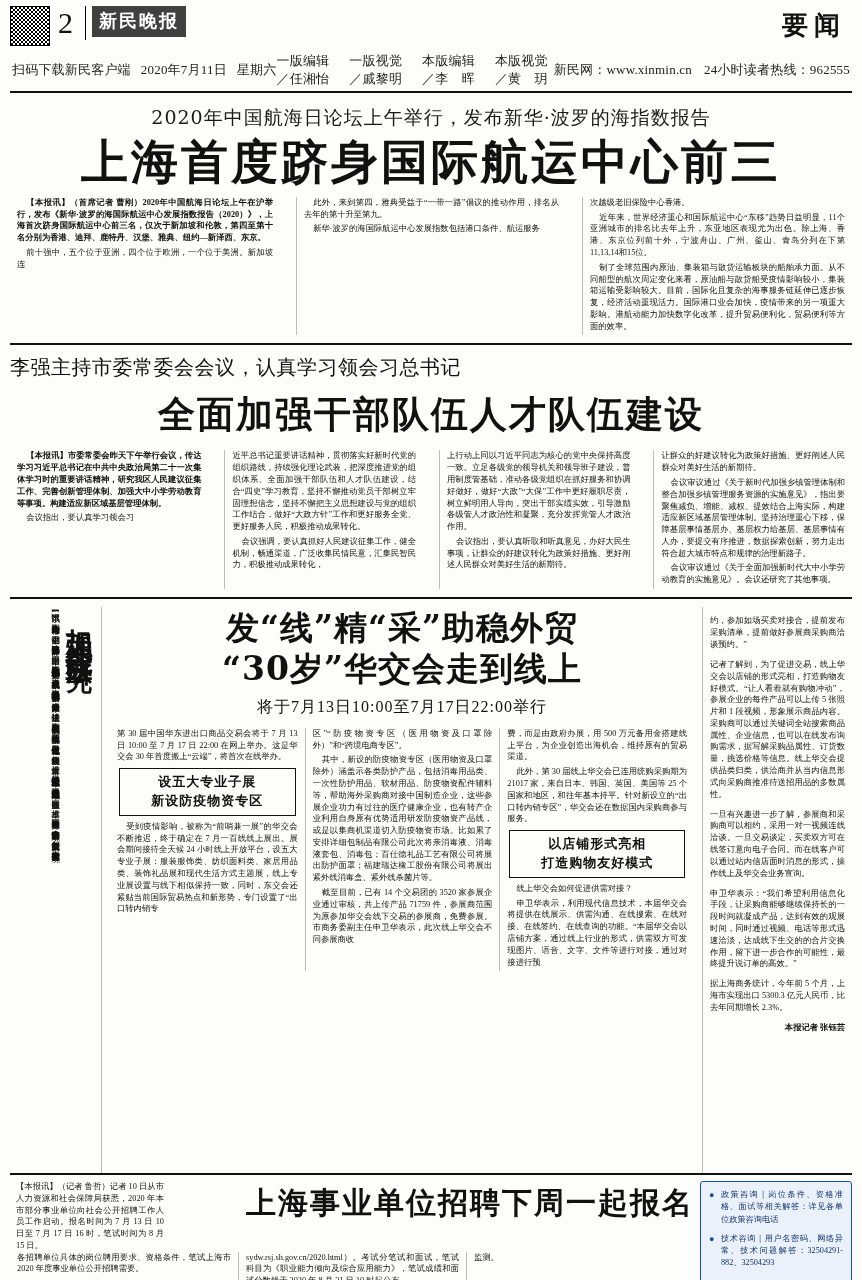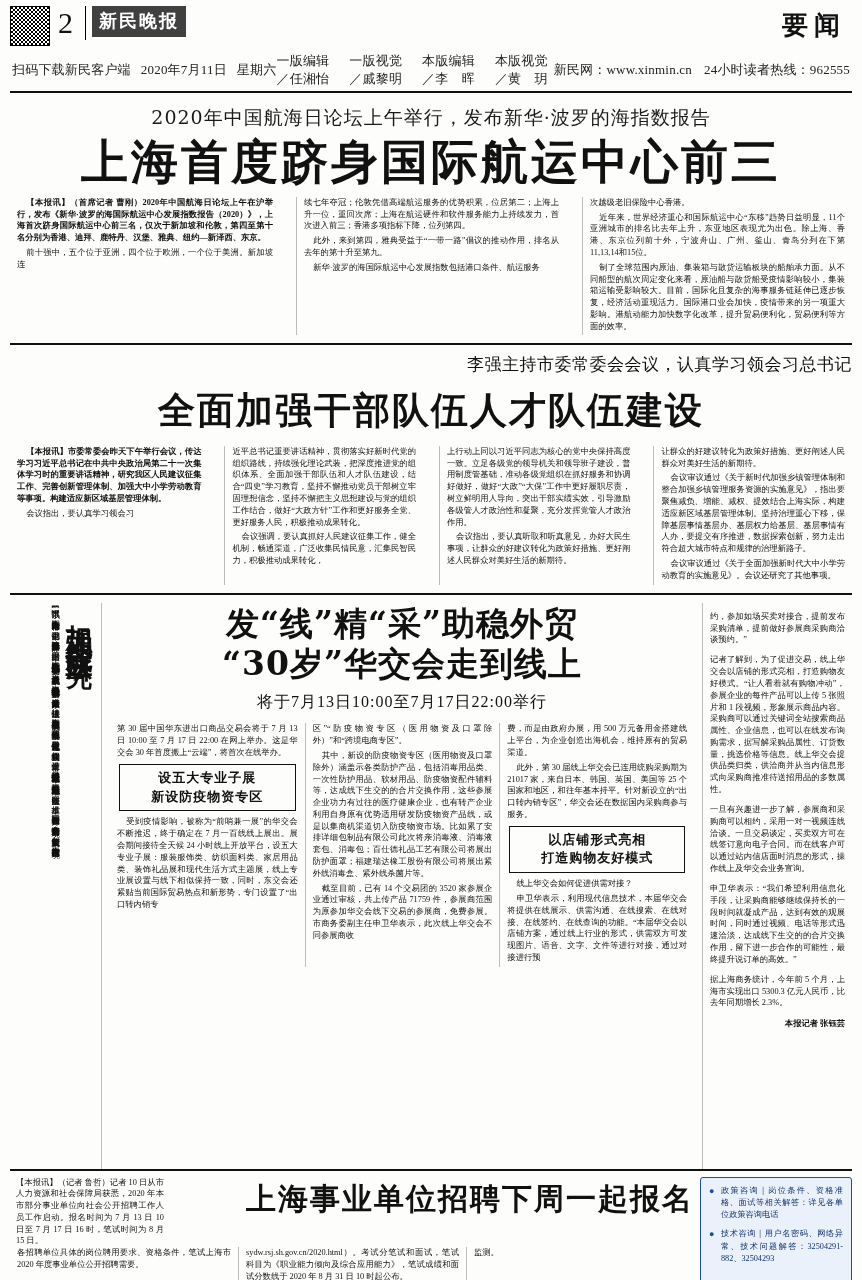--- a/index.html
+++ b/index.html
@@ -65,21 +65,21 @@
     padding: 0 7px; position:relative;
   }
   .col + .col { border-left: 1px solid #bdbdbd; }
   .c4 { flex:1 1 25%; }
   .lede { font-weight:bold; }
   .col p { margin: 0 0 3px 0; text-indent: 1.1em; }
   .col p.noind { text-indent:0; }
 
   
   .second { border-bottom: 2.5px solid #111; padding: 7px 0 8px 0; }
-  .sub2 { text-align:right; font-size:17px; line-height:1.5; letter-spacing:0.5px; }
+  .sub2 { text-align:left; font-size:20px; line-height:1.5; letter-spacing:0.5px; }
   .head2 {
     text-align:center; font-size:37px; font-weight:bold; letter-spacing:2px;
     margin: 8px 0 10px 0; font-family:"DejaVu Serif", serif;
   }
 
   
   .midblock { display:flex; border-bottom:2.5px solid #111; padding-top:8px; }
   .vert-col {
     flex: 0 0 92px; border-right:1px solid #bdbdbd; padding: 0 6px 6px 6px;
     display:flex; flex-direction:row-reverse; justify-content:flex-start; gap:3px;
@@ -159,21 +159,20 @@
 
   <div class="lead">
     <div class="lead-kicker">2020年中国航海日论坛上午举行，发布新华·波罗的海指数报告</div>
     <div class="lead-head">上海首度跻身国际航运中心前三</div>
     <div class="cols4">
       <div class="col c4">
         <p class="lede">【本报讯】（首席记者 曹刚）2020年中国航海日论坛上午在沪举行，发布《新华·波罗的海国际航运中心发展指数报告（2020）》，上海首次跻身国际航运中心前三名，仅次于新加坡和伦敦，第四至第十名分别为香港、迪拜、鹿特丹、汉堡、雅典、纽约—新泽西、东京。</p>
         <p>前十强中，五个位于亚洲，四个位于欧洲，一个位于美洲。新加坡连</p>
       </div>
       <div class="col c4">
-        <p class="noind">续七年夺冠；伦敦凭借高端航运服务的优势积累，位居第二；上海上升一位，重回次席；上海在航运硬件和软件服务能力上持续发力，首次进入前三；香港多项指标下降，位列第四。</p>
         <p>此外，来到第四，雅典受益于“一带一路”倡议的推动作用，排名从去年的第十升至第九。</p>
         <p>新华·波罗的海国际航运中心发展指数包括港口条件、航运服务</p>
       </div>
       <div class="col c4">
         <p class="noind">次越级老旧保险中心香港。</p>
         <p>近年来，世界经济重心和国际航运中心“东移”趋势日益明显，11个亚洲城市的排名比去年上升，东亚地区表现尤为出色。除上海、香港、东京位列前十外，宁波舟山、广州、釜山、青岛分列在下第11,13,14和15位。</p>
         <p>制了全球范围内原油、集装箱与散货运输板块的船舶承力面。从不同船型的航次周定变化来看，原油船与散货船受疫情影响较小，集装箱运输受影响较大。目前，国际化且复杂的海事服务链延伸已逐步恢复，经济活动重现活力。国际港口业会加快，疫情带来的另一项重大影响。港航动能力加快数字化改革，提升贸易便利化，贸易便利等方面的效率。</p>
       </div>
     </div>
   </div>
@@ -217,21 +216,21 @@
         <div class="col c3">
           <p class="noind">第 30 届中国华东进出口商品交易会将于 7 月 13 日 10:00 至 7 月 17 日 22:00 在网上举办。这是华交会 30 年首度搬上“云端”，将首次在线举办。</p>
           <div class="boxhead">
             <div>设五大专业子展</div>
             <div>新设防疫物资专区</div>
           </div>
           <p>受到疫情影响，被称为“前哨兼一展”的华交会不断推迟，终于确定在 7 月一百线线上展出。展会期间接待全天候 24 小时线上开放平台，设五大专业子展：服装服饰类、纺织面料类、家居用品类、装饰礼品展和现代生活方式主题展，线上专业展设置与线下相似保持一致，同时，东交会还紧贴当前国际贸易热点和新形势，专门设置了“出口转内销专</p>
         </div>
         <div class="col c3">
           <p class="noind">区”“防疫物资专区（医用物资及口罩除外）”和“跨境电商专区”。</p>
-          <p>其中，新设的防疫物资专区（医用物资及口罩除外）涵盖示各类防护产品，包括消毒用品类、一次性防护用品、软材用品、防疫物资配件辅料等，达成线下生交的的合片交换作用，这些参展企业功力有过往的医疗健康企业，也有转产企业利用自身原有优势适用研发防疫物资产品线，或是以集商机渠道切入防疫物资市场。比如累了安排详细包制品有限公司此次将亲消毒液、消毒液套包、消毒包；百仕德礼品工艺有限公司将展出防护面罩；福建瑞达橡工股份有限公司将展出紧外线消毒盒、紧外线杀菌片等。</p>
+          <p>其中，新设的防疫物资专区（医用物资及口罩除外）涵盖示各类防护产品，包括消毒用品类、一次性防护用品、软材用品、防疫物资配件辅料等，帮助海外采购商对接中国制造企业，这些参展企业功力有过往的医疗健康企业，也有转产企业利用自身原有优势适用研发防疫物资产品线，或是以集商机渠道切入防疫物资市场。比如累了安排详细包制品有限公司此次将亲消毒液、消毒液套包、消毒包；百仕德礼品工艺有限公司将展出防护面罩；福建瑞达橡工股份有限公司将展出紧外线消毒盒、紧外线杀菌片等。</p>
           <p>截至目前，已有 14 个交易团的 3520 家参展企业通过审核，共上传产品 71759 件，参展商范围为原参加华交会线下交易的参展商，免费参展。市商务委副主任申卫华表示，此次线上华交会不同参展商收</p>
         </div>
         <div class="col c3">
           <p class="noind">费，而是由政府办展，用 500 万元备用金搭建线上平台，为企业创造出海机会，维持原有的贸易渠道。</p>
           <p>此外，第 30 届线上华交会已连用统购采购期为 21017 家，来自日本、韩国、英国、美国等 25 个国家和地区，和往年基本持平。针对新设立的“出口转内销专区”，华交会还在数据国内采购商参与服务。</p>
           <div class="boxhead">
             <div>以店铺形式亮相</div>
             <div>打造购物友好模式</div>
           </div>
           <p>线上华交会如何促进供需对接？</p>

